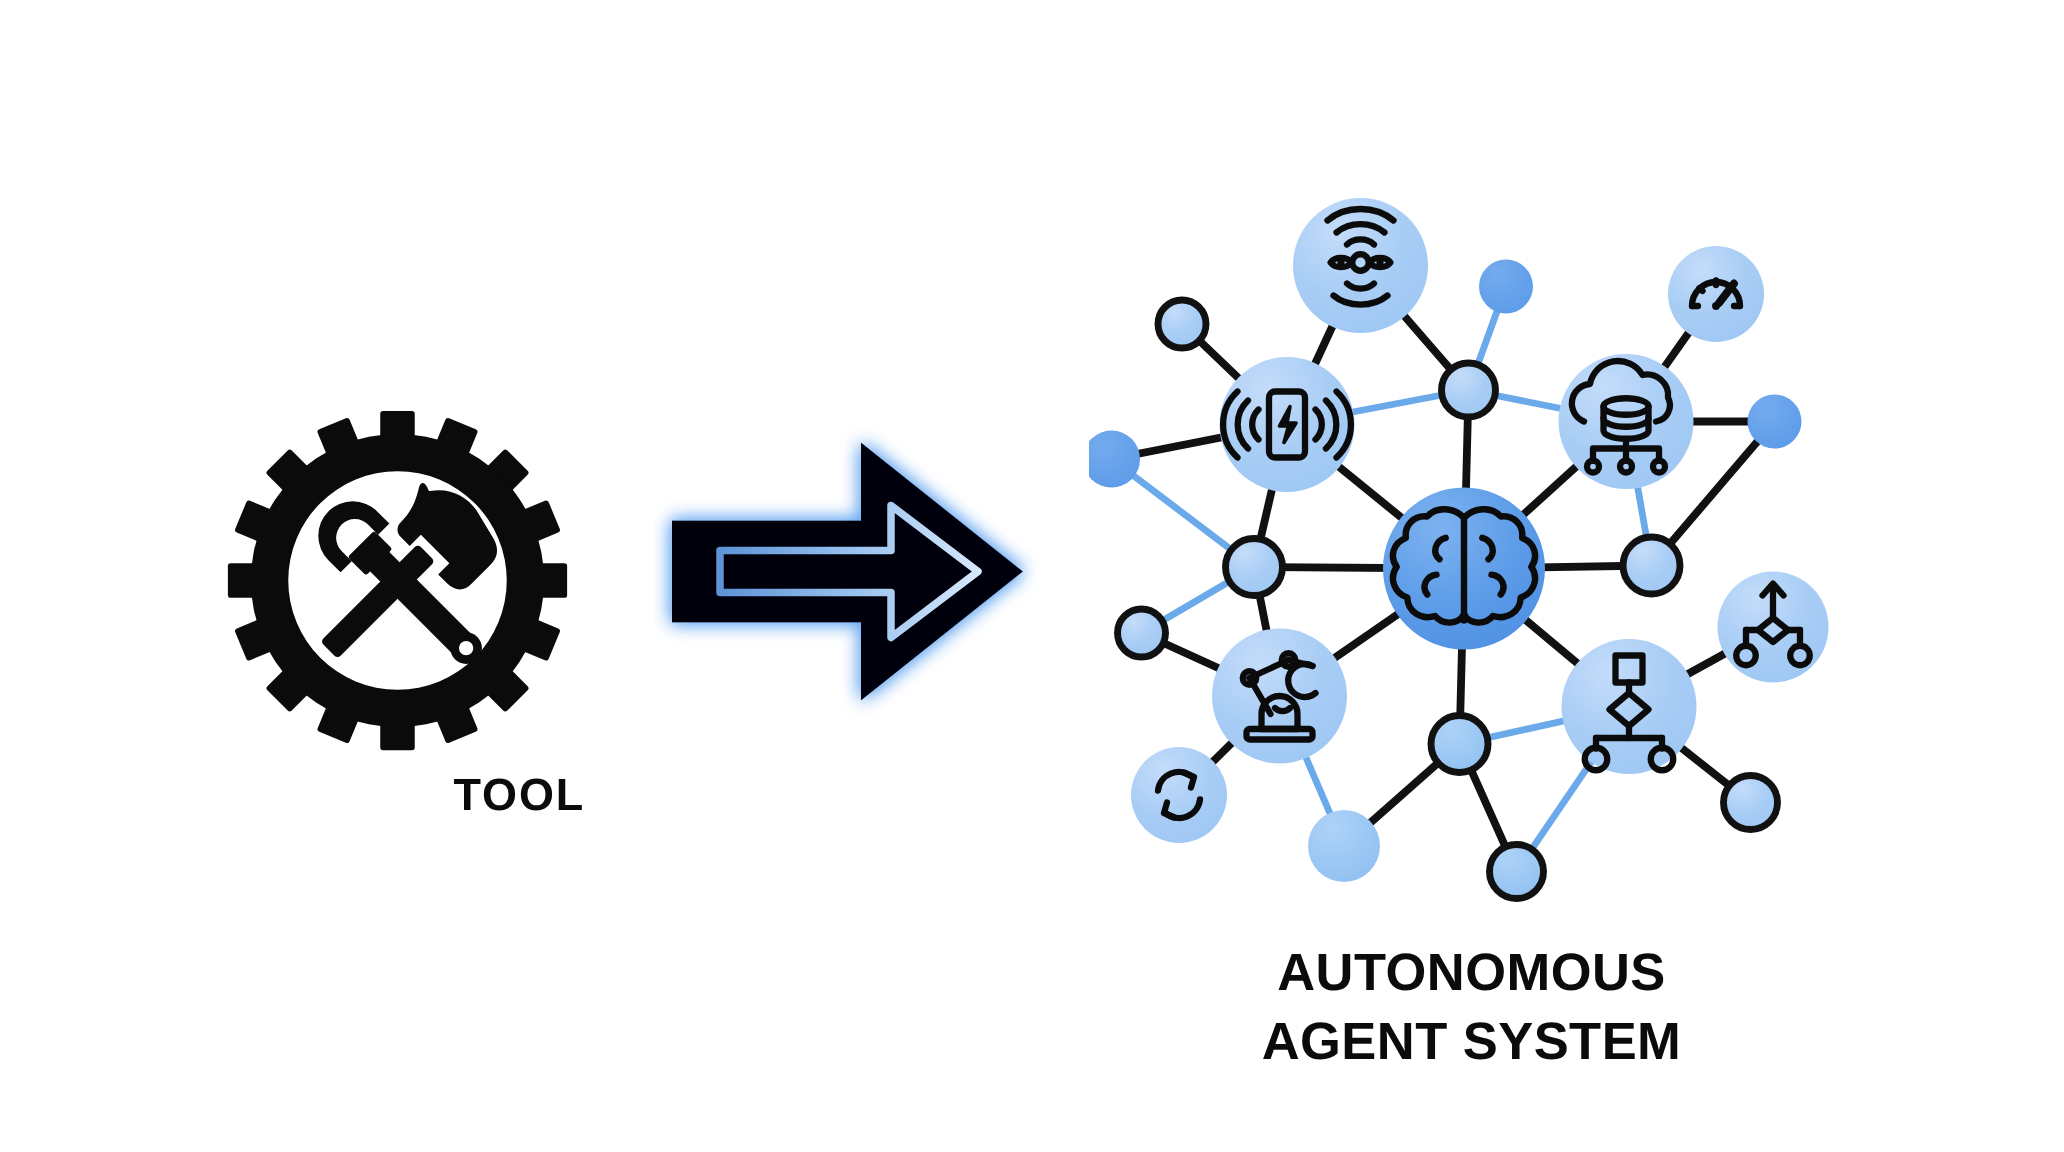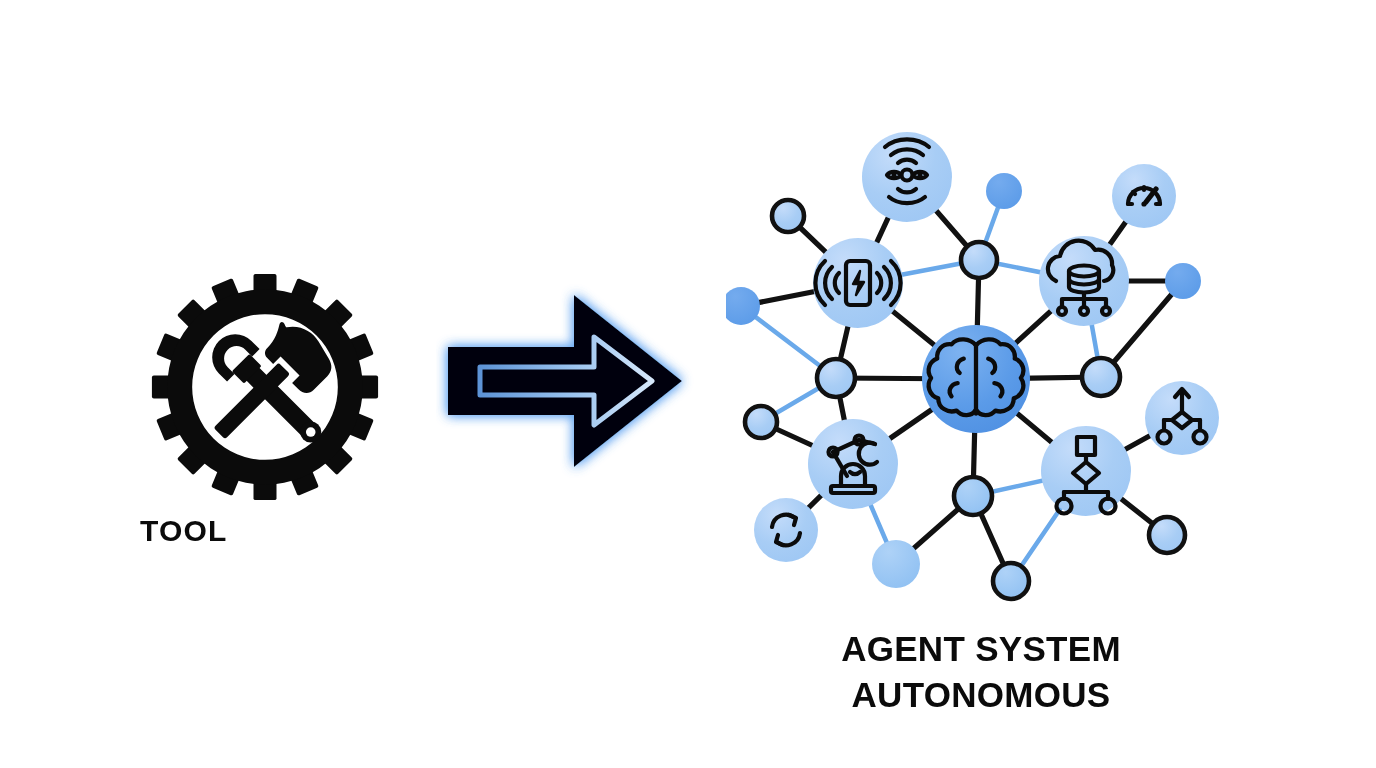--- a/index.html
+++ b/index.html
@@ -35,21 +35,21 @@
     left: 10px;
     top: 0;
     width: 230px;
     height: 230px;
   }
   #tool-label {
     position: absolute;
     left: 0;
     top: 242px;
     width: 250px;
-    text-align: left;
+    text-align: right;
     font-size: 30px;
     font-weight: 700;
     letter-spacing: 1.2px;
     color: #0b0b0b;
     font-family: "Liberation Sans", sans-serif;
   }
 
   
   #arrow-block {
     position: absolute;
@@ -385,17 +385,17 @@
           <path d="M-14 -3 a14 14 0 0 1 23 -9"></path>
           <path d="M14 3 a14 14 0 0 1 -23 9"></path>
           <path d="M3 -15 L10 -12 L8 -5"></path>
           <path d="M-3 15 L-10 12 L-8 5"></path>
         </g>
       </g>
       </svg>
   </div>
 
   <div id="network-label">
+    <span class="ln">AUTONOMOUS</span>
     <span class="ln">AGENT SYSTEM</span>
-    <span class="ln">AUTONOMOUS</span>
   </div>
 
 </div>
 
 </body></html>

